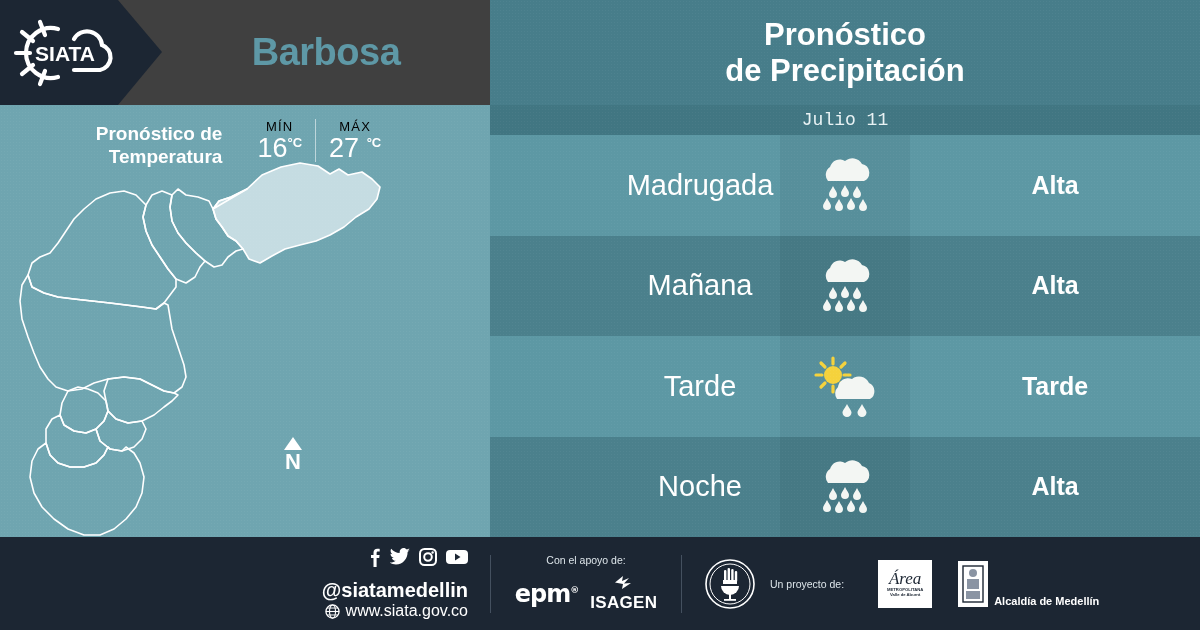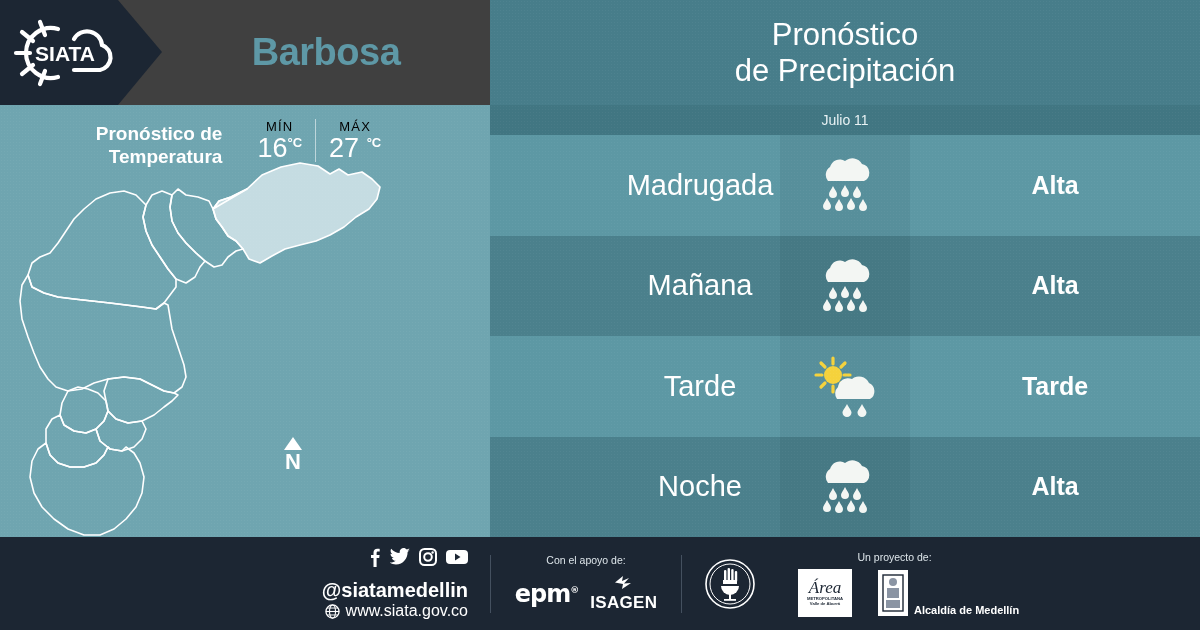--- a/index.html
+++ b/index.html
@@ -34,24 +34,24 @@
 
   .map-svg { position:absolute; left:0; top:52px; width:490px; height:380px; }
   .compass { position:absolute; left:277px; top:332px; width:32px; color:#fff; text-align:center; }
   .compass .tri { width:0;height:0;border-left:9px solid transparent;border-right:9px solid transparent;border-bottom:13px solid #fff;margin:0 auto 1px;}
   .compass .nl { font-size:22px; font-weight:bold; line-height:1; }
 
   
   .right-col { position:absolute; left:490px; top:0; width:710px; height:537px; background:#4b808c; }
   .right-header { position:absolute; left:0; top:0; width:710px; height:105px;
      background:#477d8a; display:flex; flex-direction:column; align-items:center; justify-content:center; }
-  .fc-title { color:#fff; font-size:31px; font-weight:normal; line-height:1.14; text-align:center; }
+  .fc-title { color:#fff; font-size:31px; font-weight:bold; line-height:1.14; text-align:center; }
   .fc-date-band { position:absolute; left:0; top:105px; width:710px; height:30px; background:#417682;
      display:flex; align-items:center; justify-content:center; }
-  .fc-date { color:#e8f2f4; font-size:14px; }
+  .fc-date { color:#e8f2f4; font-size:18px;font-family:Liberation Mono, monospace; }
 
   .rows { position:absolute; left:0; top:135px; width:834px; height:402px;border-radius:23px; }
   .frow { position:relative; width:710px; height:100.5px; display:flex; align-items:center; }
   .frow.light { background:#5d98a4; }
   .frow.dark  { background:#4b808c; }
   .c-period { width:420px; display:flex; align-items:center; justify-content:center; }
   .c-period span { color:#fff; font-size:29px; font-weight:300; }
   .c-icon { position:absolute; left:290px; top:0; width:130px; height:100.5px;
             display:flex; align-items:center; justify-content:center; }
   .frow.light .c-icon { background:rgba(0,0,0,0.055); }
@@ -68,21 +68,21 @@
   .f-handle { color:#fff; font-size:20px; font-weight:bold; line-height:1.15;margin-top:10px; }
   .f-web { display:flex; align-items:center; gap:6px; color:#fff; font-size:16px; }
   .f-divider { width:1px; height:58px; background:#44505f; }
   .f-support { width:190px; display:flex; flex-direction:column; align-items:center; gap:9px; }
   .f-cap { color:#dde5ea; font-size:10.5px; }
   .f-logos { display:flex; align-items:center; gap:12px; }
   .epm-txt { color:#fff; font-size:24px; font-weight:bold; letter-spacing:-1px; font-family:"DejaVu Sans", sans-serif;}
   .epm-txt sup { font-size:9px; vertical-align:super; }
   .isagen-txt { color:#fff; font-size:17px; font-weight:bold; letter-spacing:0.3px; }
   .f-project { flex:1; display:flex; align-items:center; justify-content:flex-start; gap:14px; padding-left:22px; }
-  .f-proj-inner { display:flex; flex-direction:column; align-items:center; gap:6px; }
+  .f-proj-inner { display:flex; flex-direction:row; align-items:center; gap:6px; }
   .f-proj-logos { display:flex; align-items:center; gap:26px;padding-left:28px; }
   .amva-box { width:54px; height:48px; background:#fff; display:flex; flex-direction:column;
               align-items:center; justify-content:center; }
   .amva-script { color:#1c2633; font-size:17px; font-style:italic; font-family:"Liberation Serif", serif; line-height:1; }
   .amva-sub { color:#1c2633; font-size:4.2px; font-weight:bold; line-height:1.25; text-align:center; }
   .alc-wrap { display:flex; align-items:flex-end; gap:6px; }
   .alc-crest { width:30px; height:46px; background:#fff; display:flex; align-items:center; justify-content:center; }
   .alc-txt { color:#fff; font-size:11px; font-weight:bold; }
   .noise { position:absolute; inset:0; pointer-events:none; opacity:.05;
     background-image:radial-gradient(rgba(255,255,255,.8) 0.5px, transparent 0.6px);

